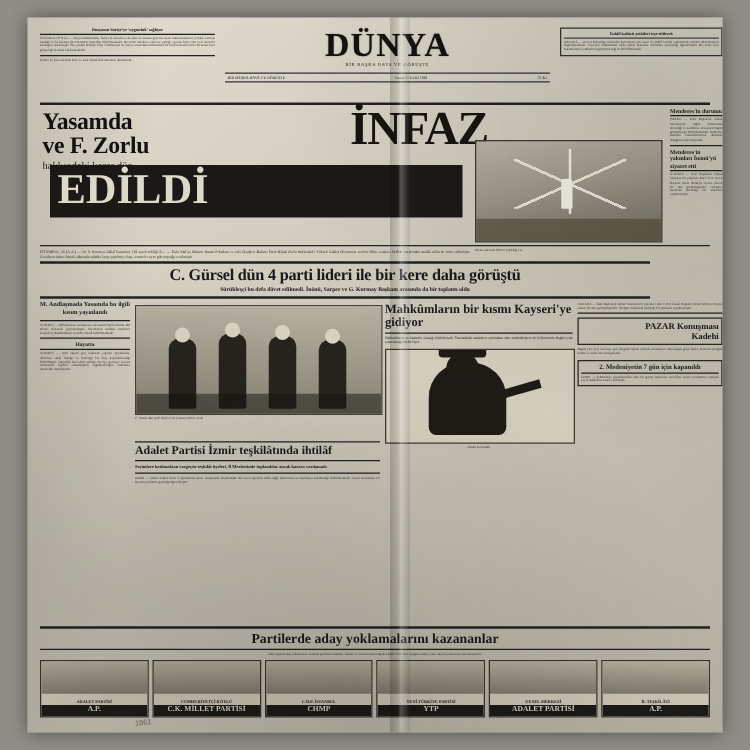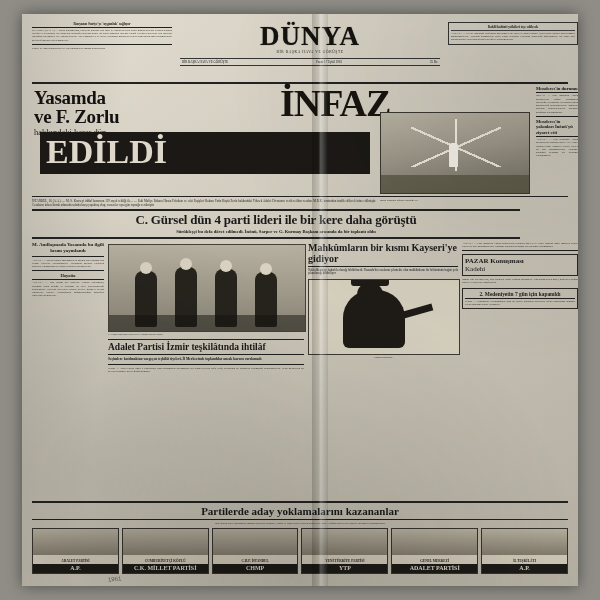--- a/index.html
+++ b/index.html
@@ -107,37 +107,37 @@
   #photo-group{
     position:relative;width:196px;height:86px;margin-top:2px;
     background:linear-gradient(180deg,#cfc9b8 0%,#a9a395 60%,#7d7768 100%);
     border:1px solid #44403a;overflow:hidden;
   }
   #photo-group .wall{position:absolute;inset:0;background:linear-gradient(180deg,#b6b0a0,#8a8576);}
   #photo-group .man{position:absolute;bottom:4px;width:22px;height:56px;background:#26231d;border-radius:8px 8px 2px 2px;}
   #photo-group .man:after{content:"";position:absolute;left:5px;top:-9px;width:12px;height:12px;border-radius:50%;background:#d9d2c1;}
   #photo-group .shadow{position:absolute;left:0;bottom:0;width:100%;height:16px;background:rgba(20,18,14,.5);}
 
-  .adalet{margin-top:3px;border-top:1px solid #222;padding-top:2px;}
+  .adalet{margin-top:17px;border-top:1px solid #222;padding-top:2px;}
   .adalet h3{margin:0;font-size:9.5px;font-weight:bold;line-height:10.5px;}
   .adalet .sub{font-size:3.6px;font-weight:bold;line-height:4.4px;margin-top:1px;}
 
   #m3 h3{margin:0;font-size:10px;font-weight:bold;line-height:11px;}
   #m3 .sub{font-size:3px;line-height:3.8px;margin-top:2px;text-align:justify;}
   #caric{
     position:relative;width:150px;height:74px;margin-top:3px;overflow:hidden;
     background:#d4cebd;border:1px solid #3c3933;
   }
   #caric .body{position:absolute;left:34px;top:10px;width:62px;height:58px;background:#1e1b17;border-radius:28px 28px 6px 6px;}
   #caric .head{position:absolute;left:48px;top:2px;width:26px;height:26px;border-radius:50%;background:#1e1b17;}
   #caric .hat{position:absolute;left:42px;top:-2px;width:38px;height:8px;background:#1e1b17;border-radius:3px;}
   #caric .arm{position:absolute;left:90px;top:28px;width:34px;height:7px;background:#1e1b17;transform:rotate(-16deg);}
-  .boxad{margin-top:3px;border:1px solid #2a2723;padding:2px;text-align:left;}
+  .boxad{margin-top:3px;border:1px solid #2a2723;padding:2px;text-align:right;}
   .boxad .l1{font-size:7px;font-weight:bold;line-height:8px;}
-  .boxad .l2{font-size:7px;font-weight:normal;line-height:8px;}
+  .boxad .l2{font-size:7px;font-weight:bold;line-height:8px;}
   .redbox{margin-top:3px;border:1px solid #2a2723;padding:2px;}
   .redbox .t{font-size:5.4px;font-weight:bold;line-height:6px;text-align:center;}
 
   
   #bottom{position:absolute;left:0;right:0;bottom:4px;border-top:2px solid #222;padding-top:2px;}
   #bottom h2{margin:0;font-size:11px;font-weight:bold;text-align:center;line-height:12px;}
   #adsrow{display:flex;gap:3px;margin-top:3px;}
   .adcell{flex:1;border:1px solid #35322c;height:44px;position:relative;overflow:hidden;background:#cdc6b5;}
   .adcell .ph{position:absolute;left:0;top:0;width:100%;height:26px;background:linear-gradient(180deg,#b3ad9c,#807a6b);}
   .adcell .lbl{position:absolute;left:0;bottom:0;width:100%;text-align:center;font-size:6px;font-weight:bold;

